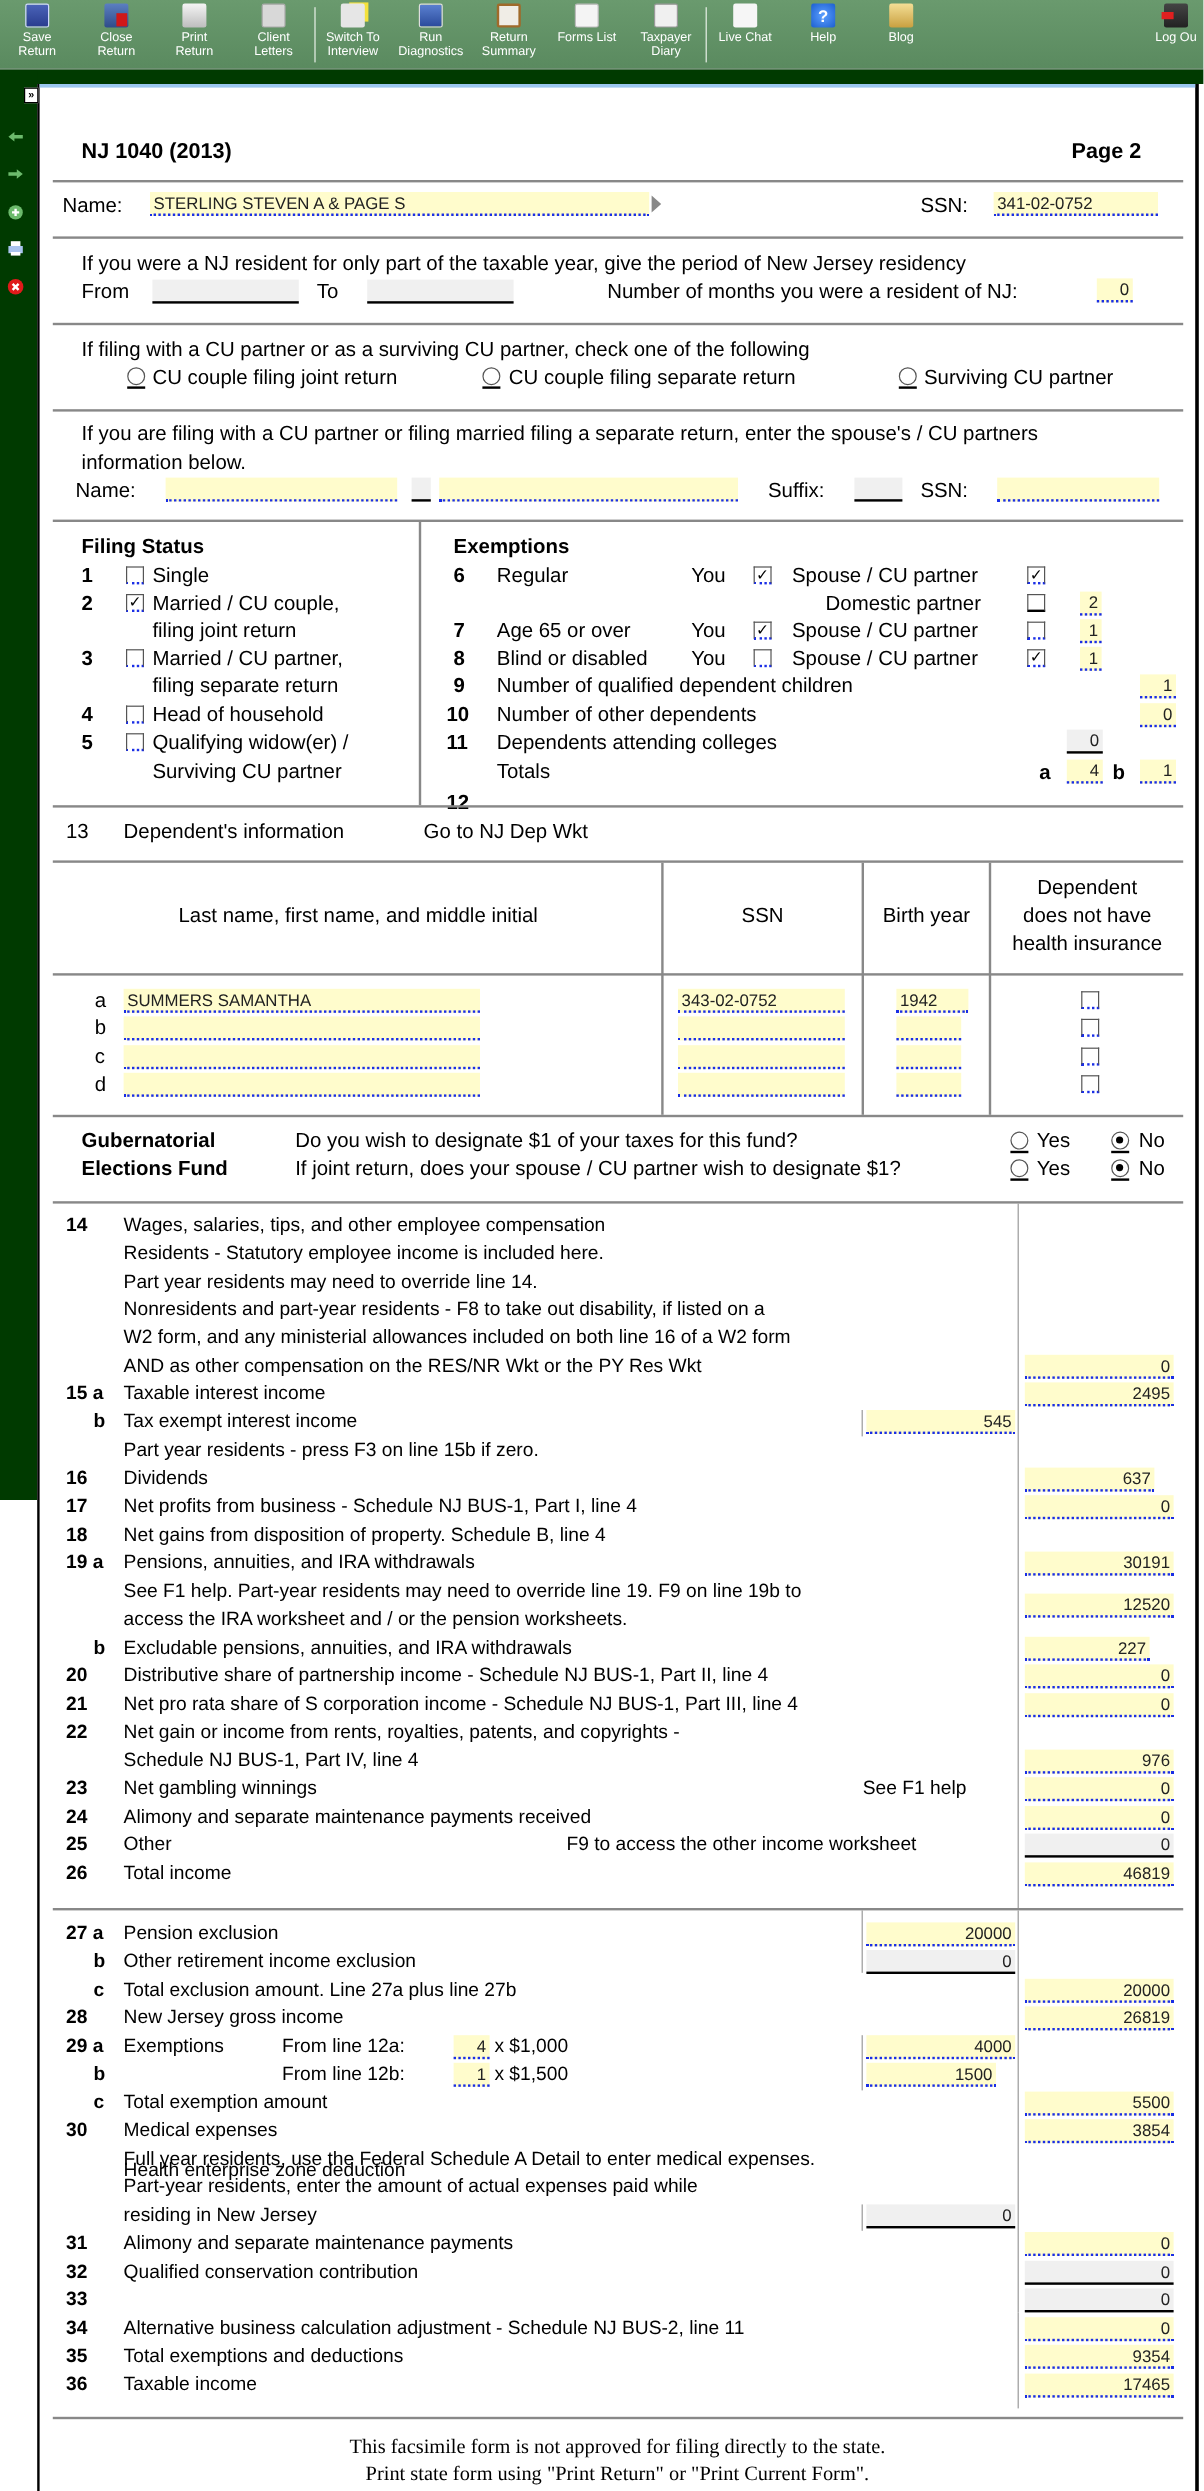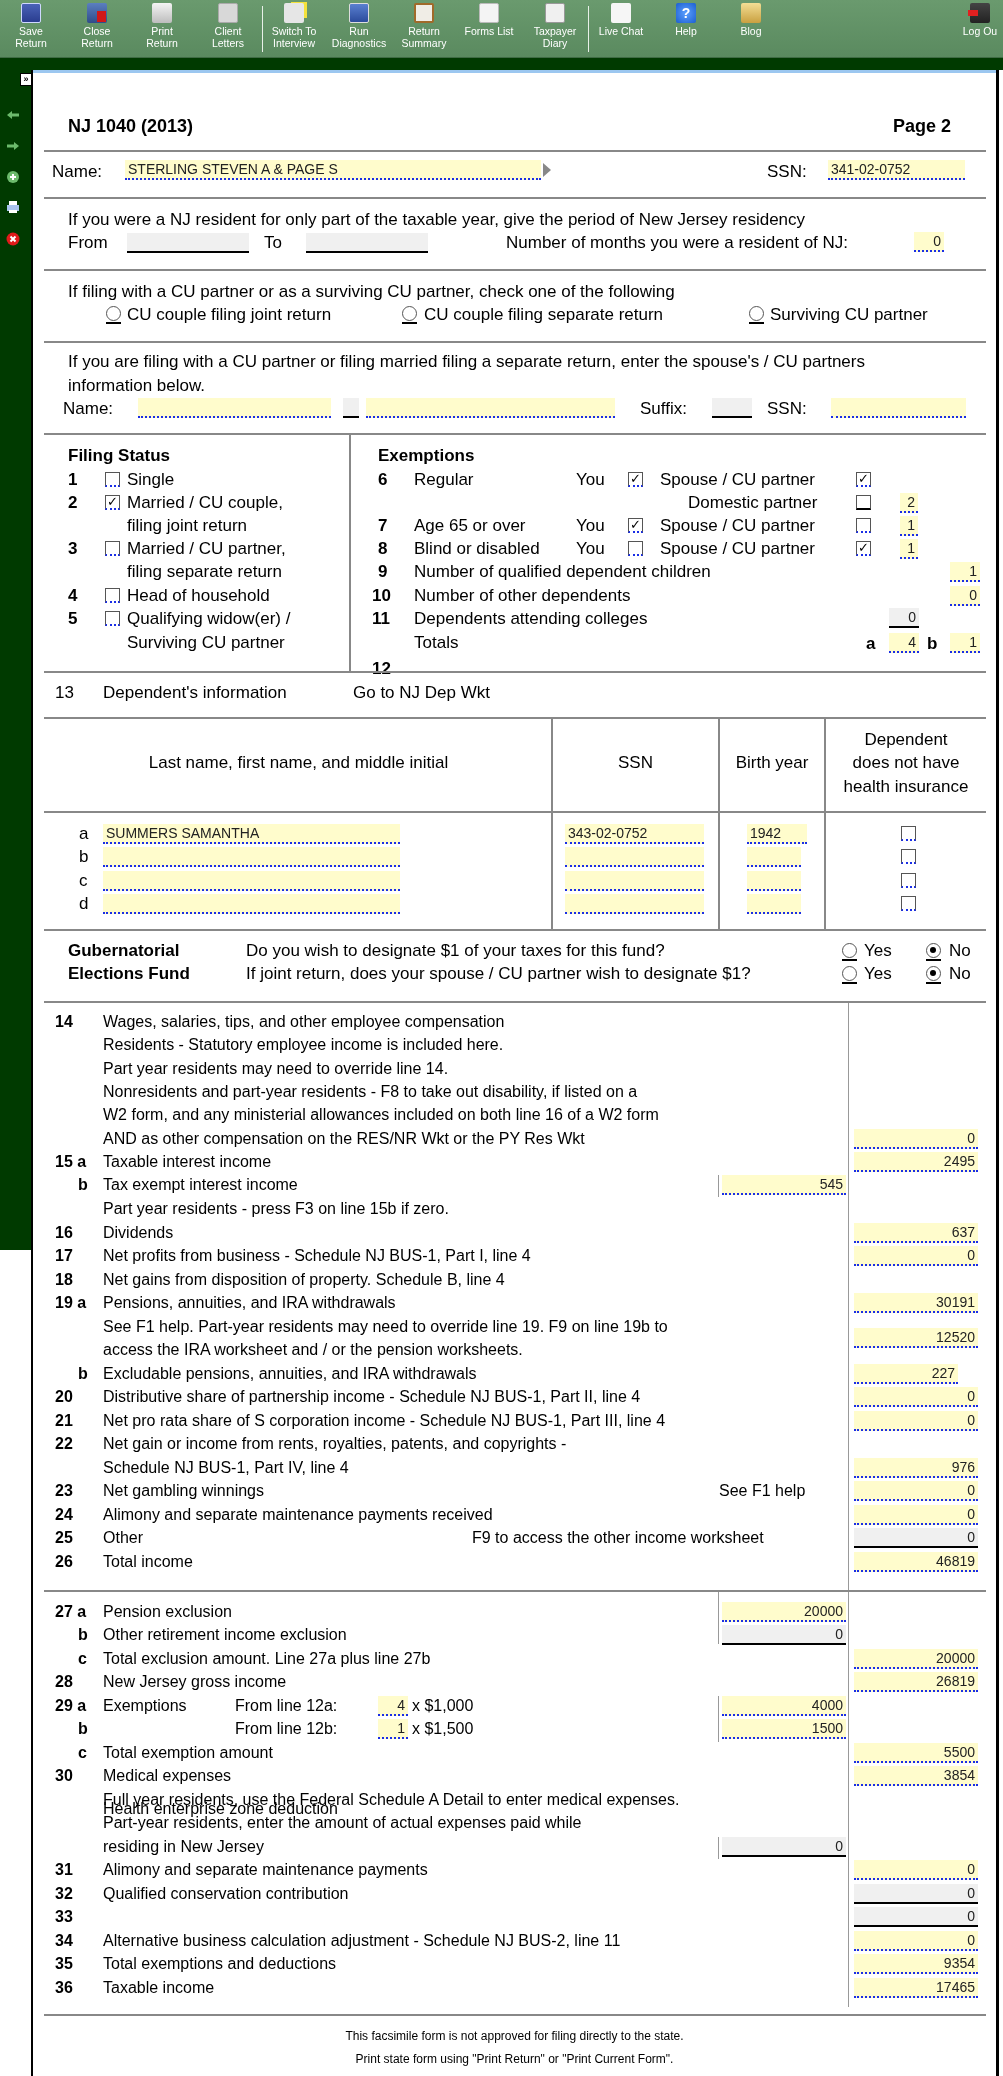--- a/index.html
+++ b/index.html
@@ -81,21 +81,21 @@
   }
   .cb.solid { border-bottom: 2px solid #000; }
   .rb {
     position: absolute; width: 15px; height: 15px; border: 1.5px solid #555; border-radius: 50%;
     background: #fff; cursor: pointer;
   }
   .rb .dot { position: absolute; left: 3px; top: 3px; width: 6px; height: 6px; border-radius: 50%; background: #000; }
   .rb-underline { position: absolute; height: 2px; width: 15px; background: #000; }
   .arrow-tri { position: absolute; width: 0; height: 0; border-top: 7px solid transparent; border-bottom: 7px solid transparent; border-left: 8px solid #888; cursor: pointer; }
   .c { text-align: center; }
-  .foot { position: absolute; left: 33px; width: 963px; text-align: center; font-size: 12px; }
+  .foot { position: absolute; left: 33px; width: 963px; text-align: center; font-size: 17px; font-family: Liberation Serif, serif; }
 </style>
 </head>
 <body>
 
 <div class="toolbar">
   <div class="tb-btn" style="left:0px"><span class="ico ico-save"></span><span>Save</span><br><span>Return</span></div>
   <div class="tb-btn" style="left:66px"><span class="ico ico-close"></span><span>Close</span><br><span>Return</span></div>
   <div class="tb-btn" style="left:131px"><span class="ico ico-print"></span><span>Print</span><br><span>Return</span></div>
   <div class="tb-btn" style="left:197px"><span class="ico ico-letters"></span><span>Client</span><br><span>Letters</span></div>
   <div class="tb-sep" style="left:262px"></div>
@@ -349,21 +349,21 @@
 <div class="fld r" style="left:854px; top:1152px; width:124px">2495</div>
 
 <div class="t b s15" style="left:78px; top:1175px">b</div>
 <div class="t s15" style="left:103px; top:1175px">Tax exempt interest income</div>
 <div class="vr1" style="left:718px; top:1175px; height:22px"></div>
 <div class="fld r" style="left:722px; top:1175px; width:124px">545</div>
 <div class="t s15" style="left:103px; top:1199px">Part year residents - press F3 on line 15b if zero.</div>
 
 <div class="t b s15" style="left:55px; top:1223px">16</div>
 <div class="t s15" style="left:103px; top:1223px">Dividends</div>
-<div class="fld r" style="left:854px; top:1223px; width:124px">637</div>
+<div class="fld r" style="left:854px; top:1223px; width:108px">637</div>
 
 <div class="t b s15" style="left:55px; top:1246px">17</div>
 <div class="t s15" style="left:103px; top:1246px">Net profits from business - Schedule NJ BUS-1,  Part I,  line 4</div>
 <div class="fld r" style="left:854px; top:1246px; width:124px">0</div>
 
 <div class="t b s15" style="left:55px; top:1270px">18</div>
 <div class="t s15" style="left:103px; top:1270px">Net gains from disposition of property.   Schedule B,  line 4</div>
 <div class="fld r" style="left:854px; top:1328px; width:124px">12520</div>
 
 <div class="t b s15" style="left:55px; top:1293px">19 a</div>
@@ -432,21 +432,21 @@
 <div class="t s15" style="left:103px; top:1696px">Exemptions</div>
 <div class="t s15" style="left:235px; top:1696px">From line 12a:</div>
 <div class="fld r" style="left:378px; top:1696px; width:30px">4</div>
 <div class="t s15" style="left:412px; top:1696px">x $1,000</div>
 <div class="fld r" style="left:722px; top:1696px; width:124px">4000</div>
 
 <div class="t b s15" style="left:78px; top:1719px">b</div>
 <div class="t s15" style="left:235px; top:1719px">From line 12b:</div>
 <div class="fld r" style="left:378px; top:1719px; width:30px">1</div>
 <div class="t s15" style="left:412px; top:1719px">x $1,500</div>
-<div class="fld r" style="left:722px; top:1719px; width:124px">1500</div>
+<div class="fld r" style="left:722px; top:1719px; width:108px">1500</div>
 
 <div class="t b s15" style="left:78px; top:1743px">c</div>
 <div class="t s15" style="left:103px; top:1743px">Total exemption amount</div>
 <div class="fld r" style="left:854px; top:1743px; width:124px">5500</div>
 
 <div class="t b s15" style="left:55px; top:1766px">30</div>
 <div class="t s15" style="left:103px; top:1766px">Medical expenses</div>
 <div class="fld r" style="left:854px; top:1766px; width:124px">3854</div>
 <div class="t s15" style="left:103px; top:1790px">Full year residents,  use the Federal Schedule A Detail to enter medical expenses.</div>
 <div class="t s15" style="left:103px; top:1813px">Part-year residents,  enter the amount of actual expenses paid while</div>

